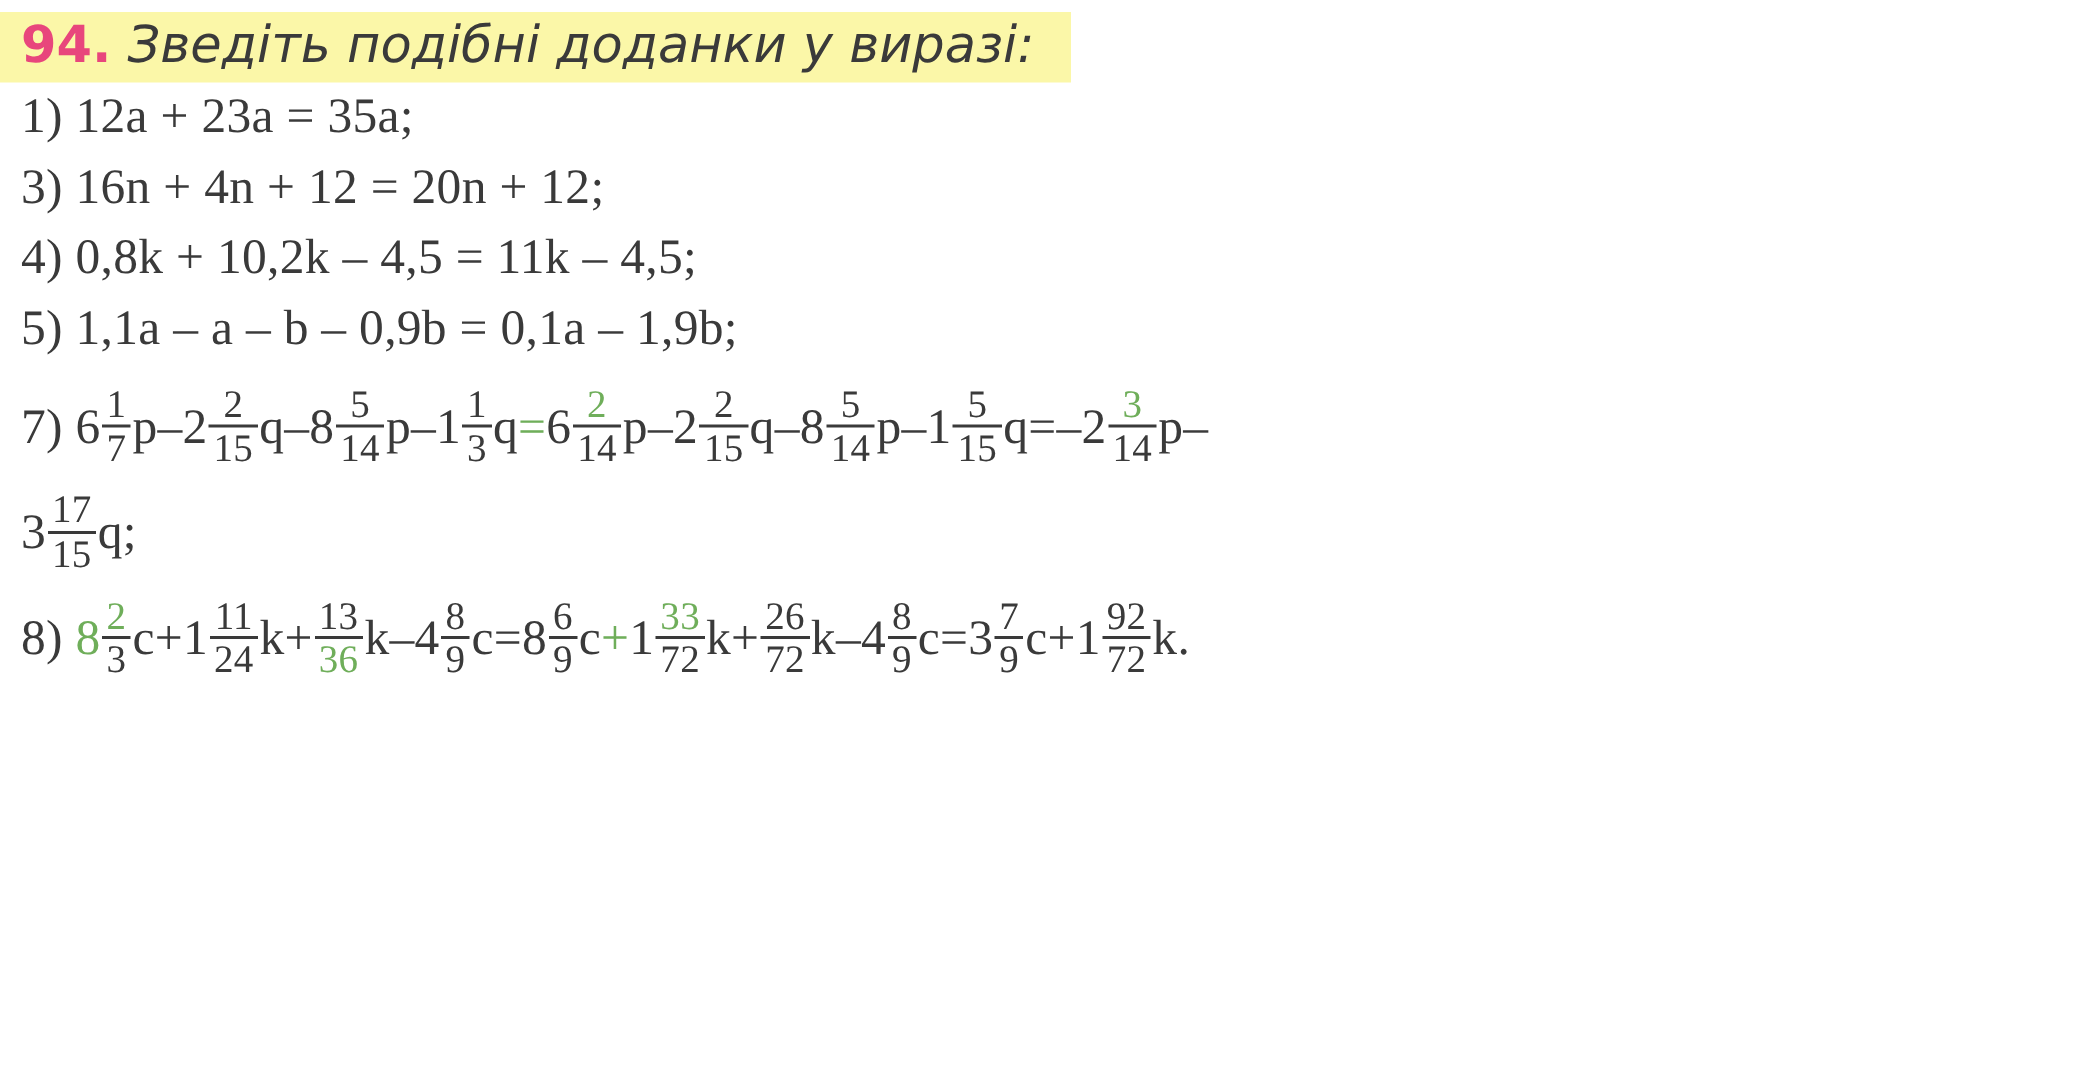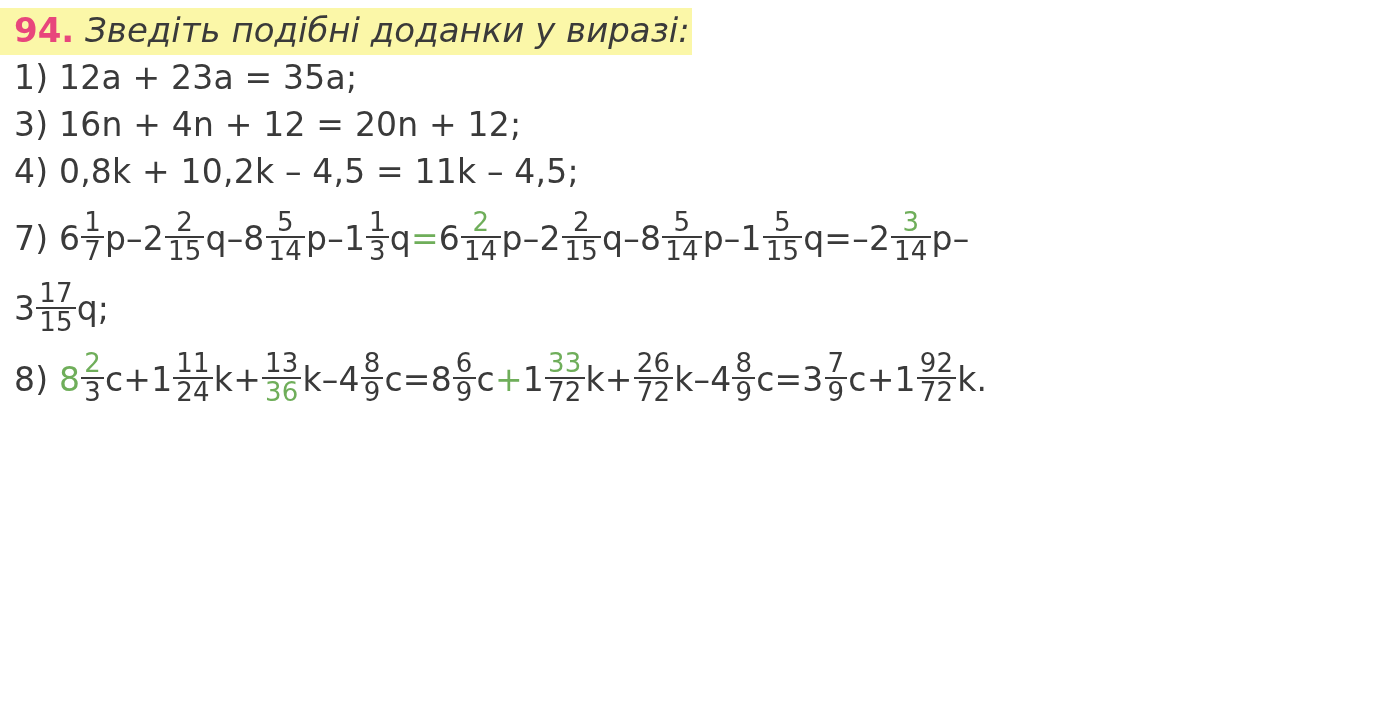--- a/index.html
+++ b/index.html
@@ -17,21 +17,21 @@
   .page {
     position: relative;
     width: 1390px;
     height: 716px;
     padding: 0;
     box-sizing: border-box;
   }
   .task-header {
     display: inline-block;
     background: #fbf7a8;
-    padding: 4px 2px 6px 14px;
+    padding: 4px 24px 6px 14px;
     margin: 8px 0 0 0;
     font-size: 34px;
     line-height: 1.1;
     white-space: nowrap;
   }
   .task-number {
     color: #e8467c;
     font-weight: bold;
     font-style: normal;
     font-family: "DejaVu Sans", sans-serif;
@@ -44,20 +44,21 @@
   .lines {
     margin: 0;
     padding: 0 0 0 14px;
   }
   .line {
     font-size: 33px;
     line-height: 1.42;
     color: #3a3a3a;
     white-space: nowrap;
     letter-spacing: 0.2px;
+    font-family: Liberation Serif, serif;
   }
   .line.frac-line {
     line-height: 1.0;
     margin-top: 14px;
     display: flex;
     align-items: center;
     flex-wrap: nowrap;
   }
   .frac-line .txt {
     display: inline-block;
@@ -110,20 +111,24 @@
     <div class="line">
       <span>3)</span>
       <span>16n + 4n + 12 = 20n + 12;</span>
     </div>
 
     <div class="line">
       <span>4)</span>
       <span>0,8k + 10,2k – 4,5 = 11k – 4,5;</span>
     </div>
 
+    <div class="line">
+      <span>5)</span>
+      <span>1,1a – a – b – 0,9b = 0,1a – 1,9b;</span>
+    </div>
 
 
     <div class="line frac-line">
       <span class="txt">7)</span>
       <span class="txt">&nbsp;</span>
 
       <span class="txt">6</span>
       <span class="frac">
         <span class="num">1</span>
         <span class="den">7</span>

